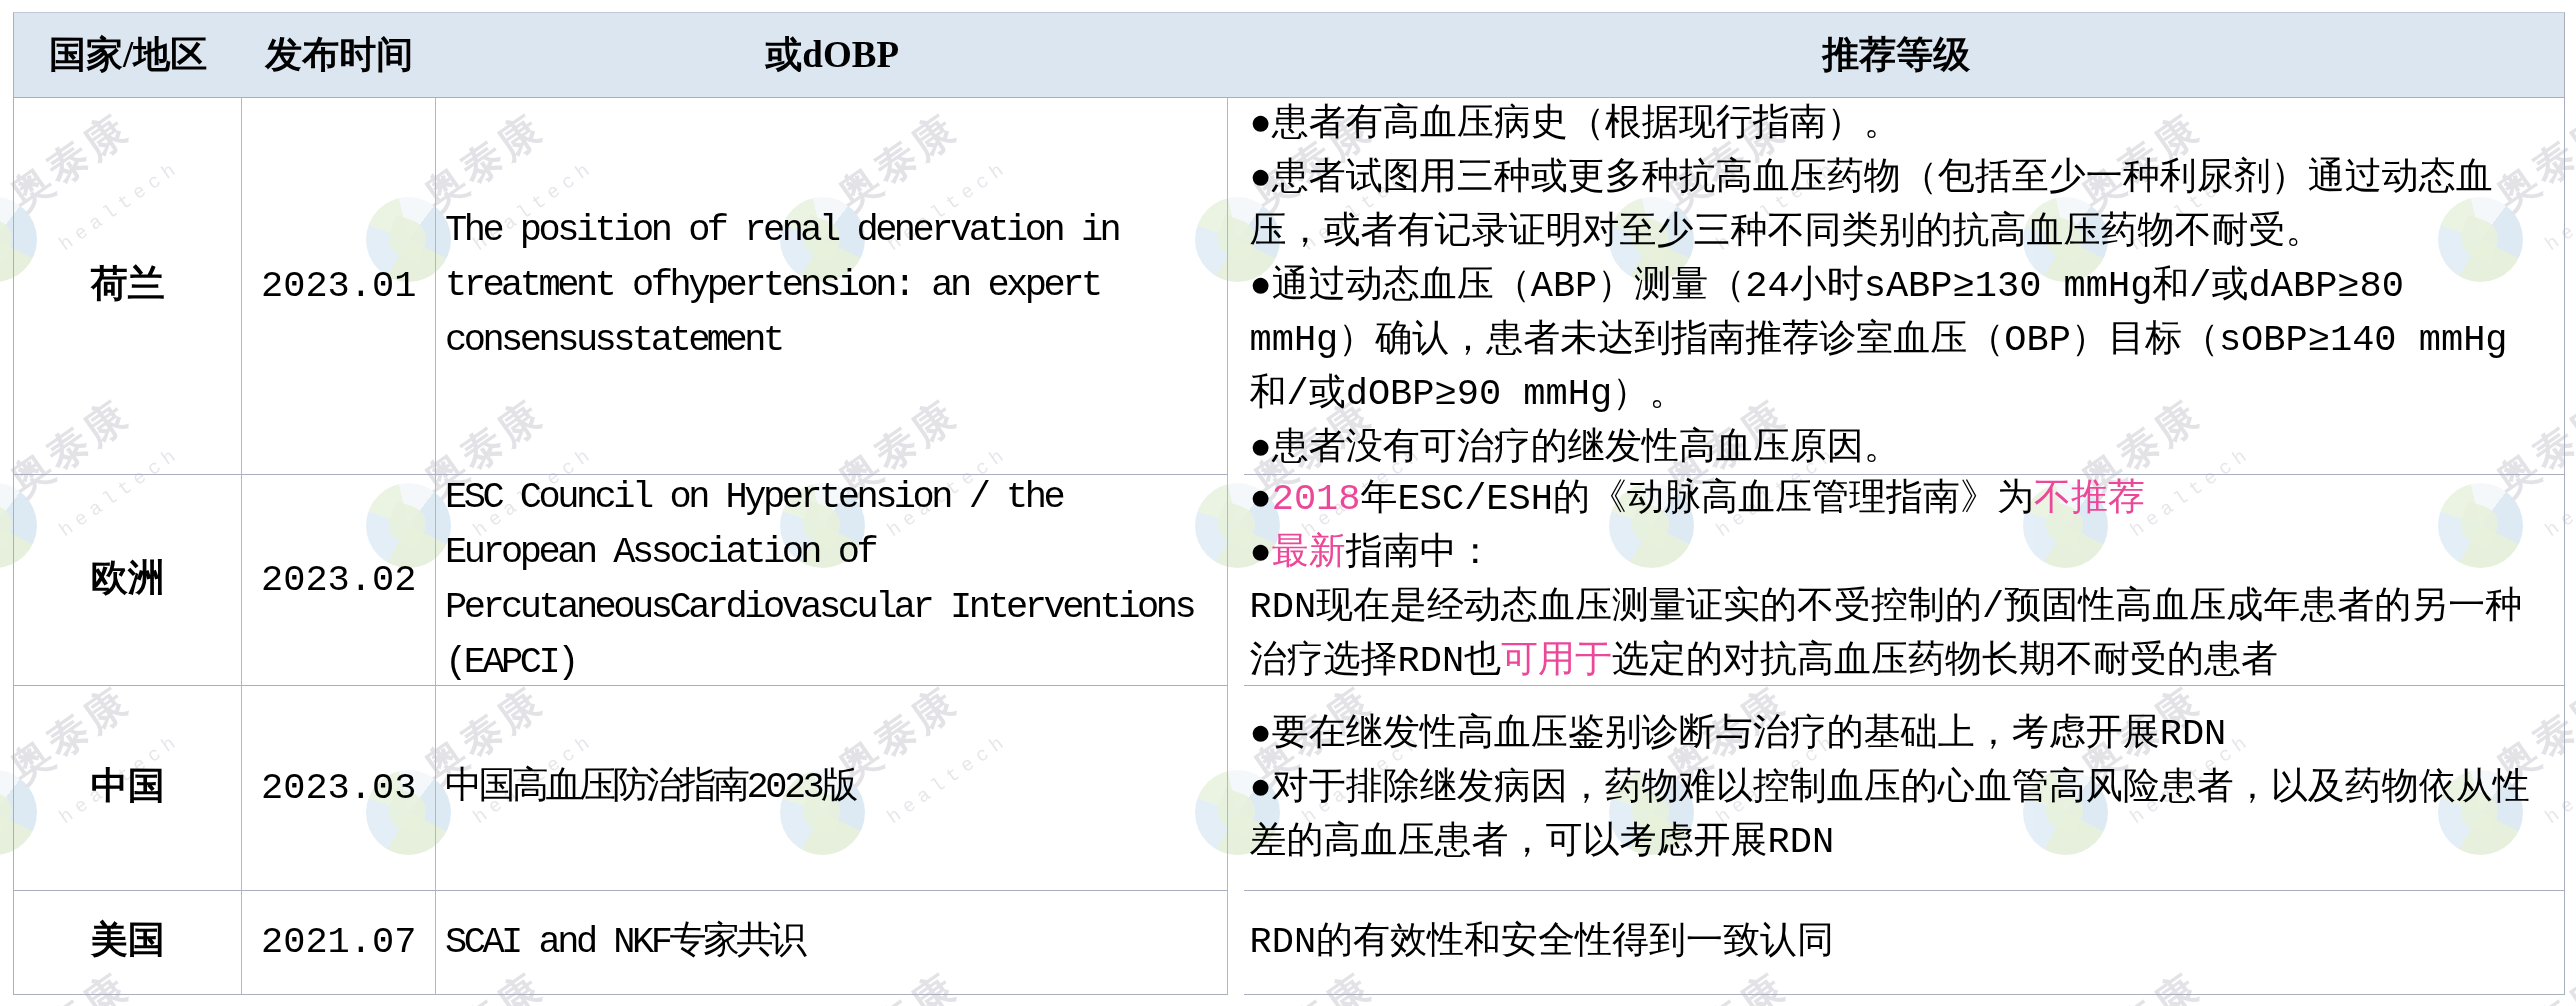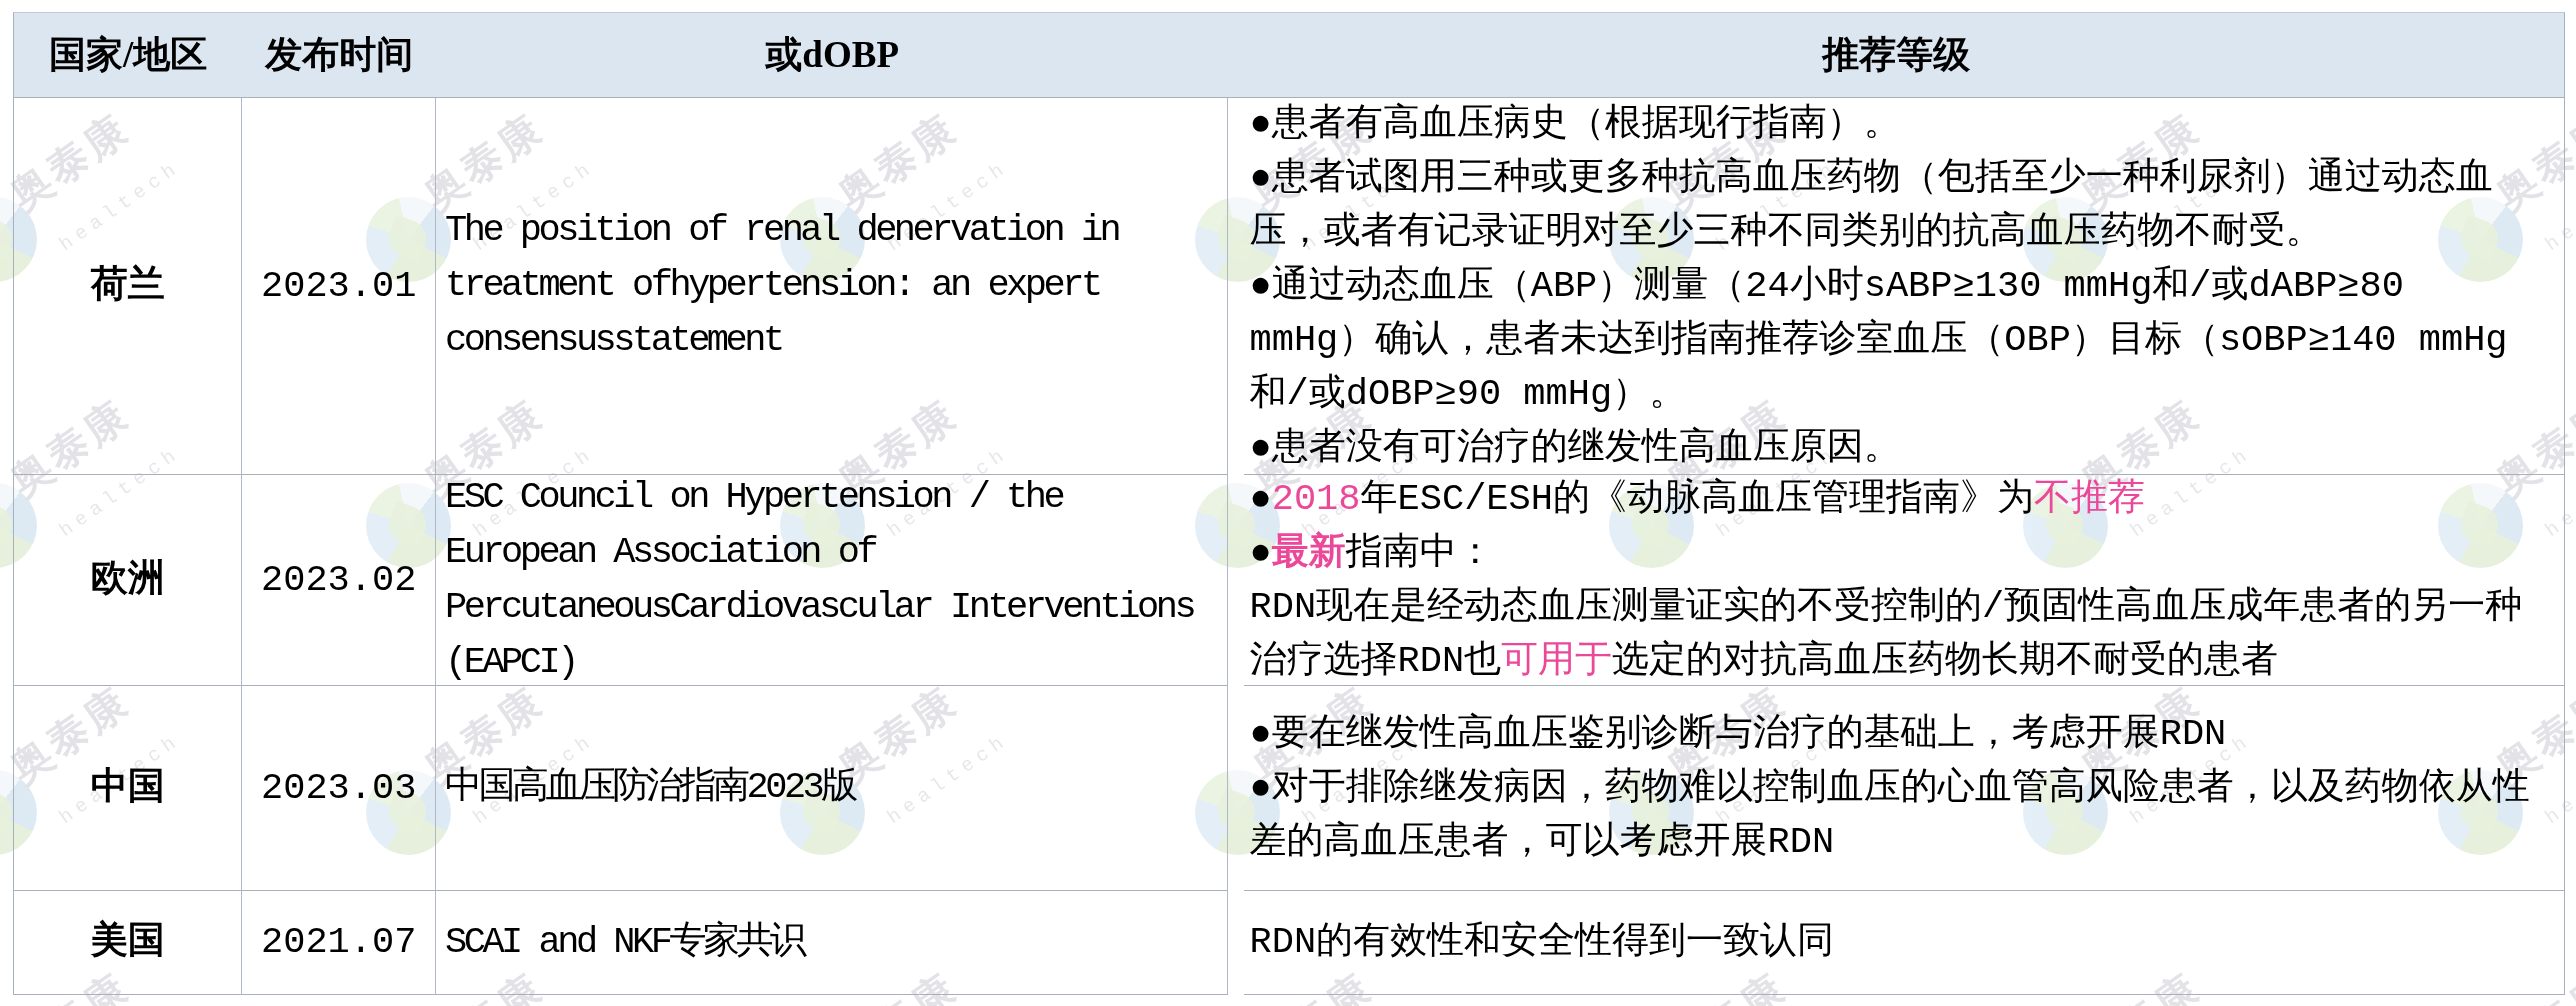--- a/index.html
+++ b/index.html
@@ -207,21 +207,21 @@
         <div class="para"><span>●患者有高血压病史（根据现行指南）。</span></div>
         <div class="para"><span>●患者试图用三种或更多种抗高血压药物（包括至少一种利尿剂）通过动态血压，或者有记录证明对至少三种不同类别的抗高血压药物不耐受。</span></div>
         <div class="para"><span>●通过动态血压（ABP）测量（24小时sABP≥130 mmHg和/或dABP≥80 mmHg）确认，患者未达到指南推荐诊室血压（OBP）目标（sOBP≥140 mmHg和/或dOBP≥90 mmHg）。</span></div>
         <div class="para"><span>●患者没有可治疗的继发性高血压原因。</span></div>
       </div>
       <div class="cell vline c-center c-region">欧洲</div>
       <div class="cell vline c-center c-date">2023.02</div>
       <div class="cell vline c-consensus">ESC Council on Hypertension / the European Association of PercutaneousCardiovascular Interventions (EAPCI)</div>
       <div class="cell c-rec">
         <div class="para"><span>●</span><span class="red">2018</span><span>年ESC/ESH的《动脉高血压管理指南》为</span><span class="red" style="font-weight: normal;">不推荐</span></div>
-        <div class="para"><span>●</span><span class="red" style="font-weight: bold;">最新</span><span>指南中：</span></div>
+        <div class="para"><span>●</span><span class="red" style="font-weight: normal;">最新</span><span>指南中：</span></div>
         <div class="para"><span>RDN现在是经动态血压测量证实的不受控制的/预固性高血压成年患者的另一种治疗选择RDN也</span><span class="red">可用于</span><span>选定的对抗高血压药物长期不耐受的患者</span></div>
       </div>
       <div class="cell vline c-center c-region">中国</div>
       <div class="cell vline c-center c-date">2023.03</div>
       <div class="cell vline c-consensus">中国高血压防治指南2023版</div>
       <div class="cell c-rec">
         <div class="para"><span>●要在继发性高血压鉴别诊断与治疗的基础上，考虑开展RDN</span></div>
         <div class="para"><span>●对于排除继发病因，药物难以控制血压的心血管高风险患者，以及药物依从性差的高血压患者，可以考虑开展RDN</span></div>
       </div>
       <div class="cell vline c-center c-region">美国</div>

